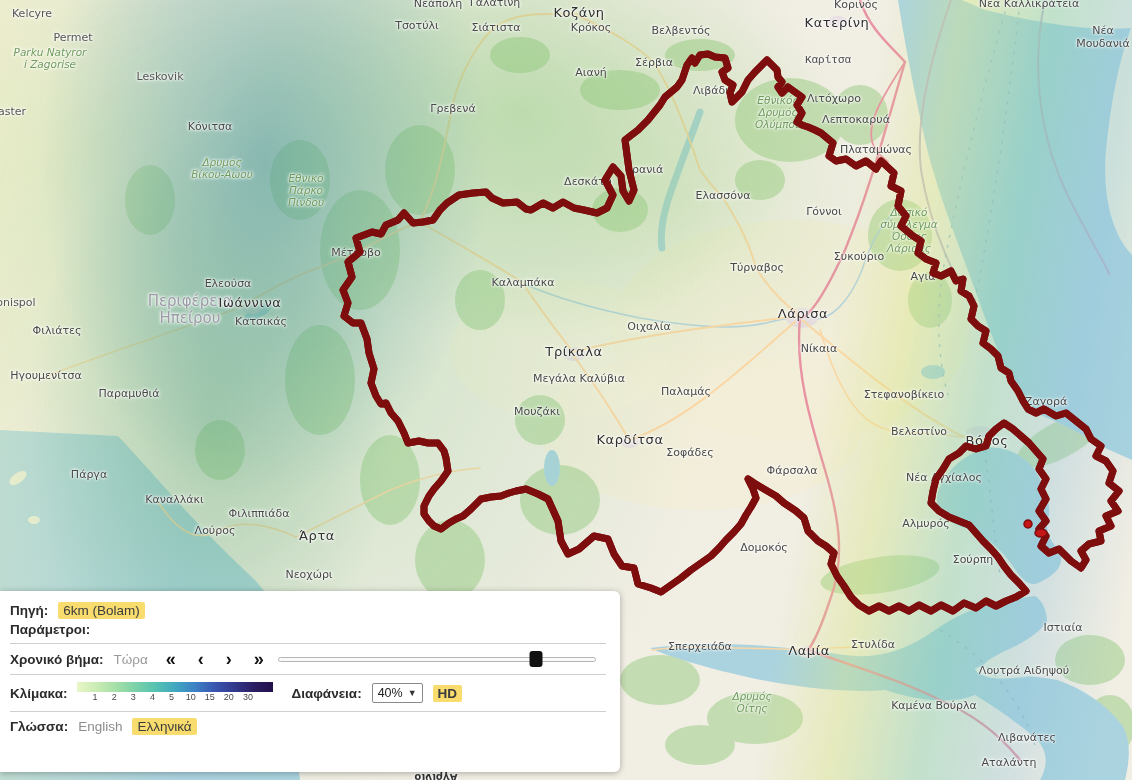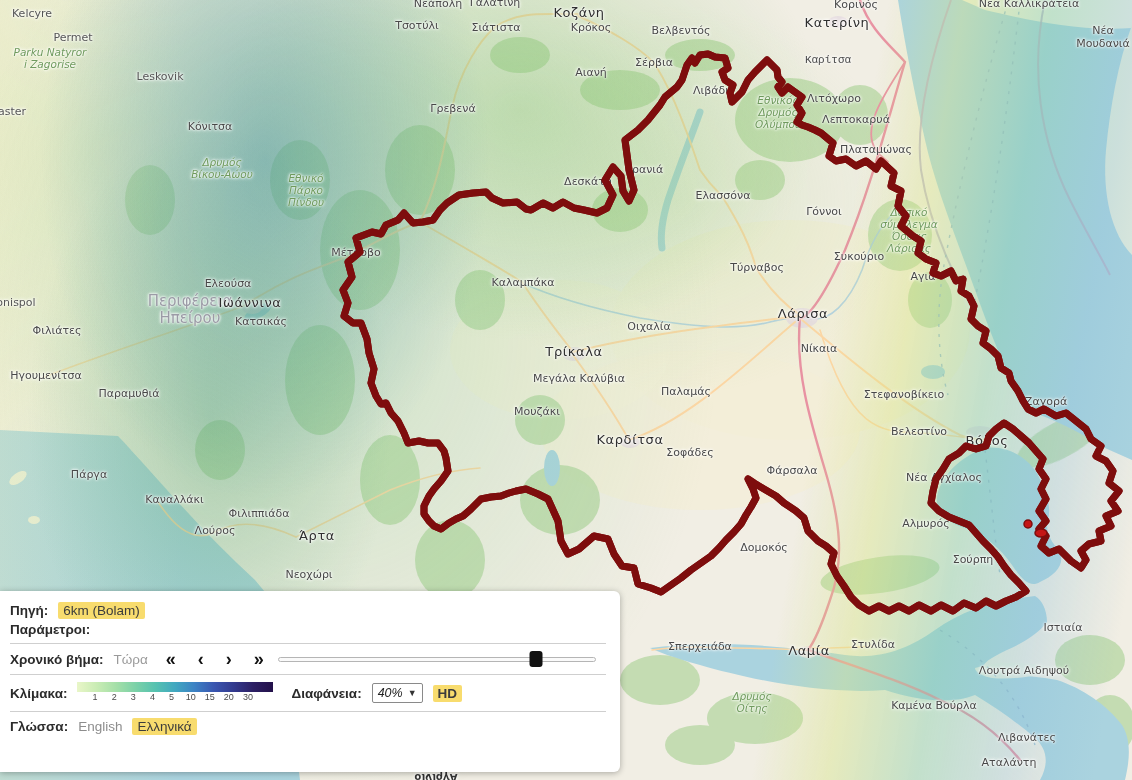--- a/index.html
+++ b/index.html
@@ -43,21 +43,21 @@
   .arrows span{font-weight:900;font-size:18px;color:#111;cursor:pointer;line-height:1;}
   .slider{position:relative;flex:1;height:18px;margin-right:10px;cursor:pointer;}
   .slider .track{position:absolute;left:0;right:0;top:7px;height:5px;background:#fafafa;
                  border:1px solid #b5b5b5;border-radius:4px;}
   .slider .handle{position:absolute;top:1px;width:13px;height:16px;background:#111;
                   border-radius:3px;transform:translateX(-50%);cursor:grab;}
   .cbar{position:relative;width:196px;height:24px;}
   .cbar .bar{position:absolute;left:0;top:1px;width:196px;height:10px;}
   .cbar .tick{position:absolute;top:11px;transform:translateX(-50%);font-size:9px;color:#4a4a4a;}
   .select{display:inline-flex;align-items:center;gap:5px;border:1px solid #8a8a8a;border-radius:2px;
-          background:#fff;color:#222;font-size:12.5px;padding:1px 5px;height:20px;cursor:pointer;font-style:italic;}
+          background:#fff;color:#222;font-size:12.5px;padding:1px 5px;height:20px;cursor:pointer;}
   .select .chev{font-size:9px;color:#333;}
   .hd{font-weight:bold;}
 </style>
 </head>
 <body>
 
 <div class="stage">
   <div style="position:absolute;inset:0;">
 
     <svg class="base" viewBox="0 0 1132 780">

